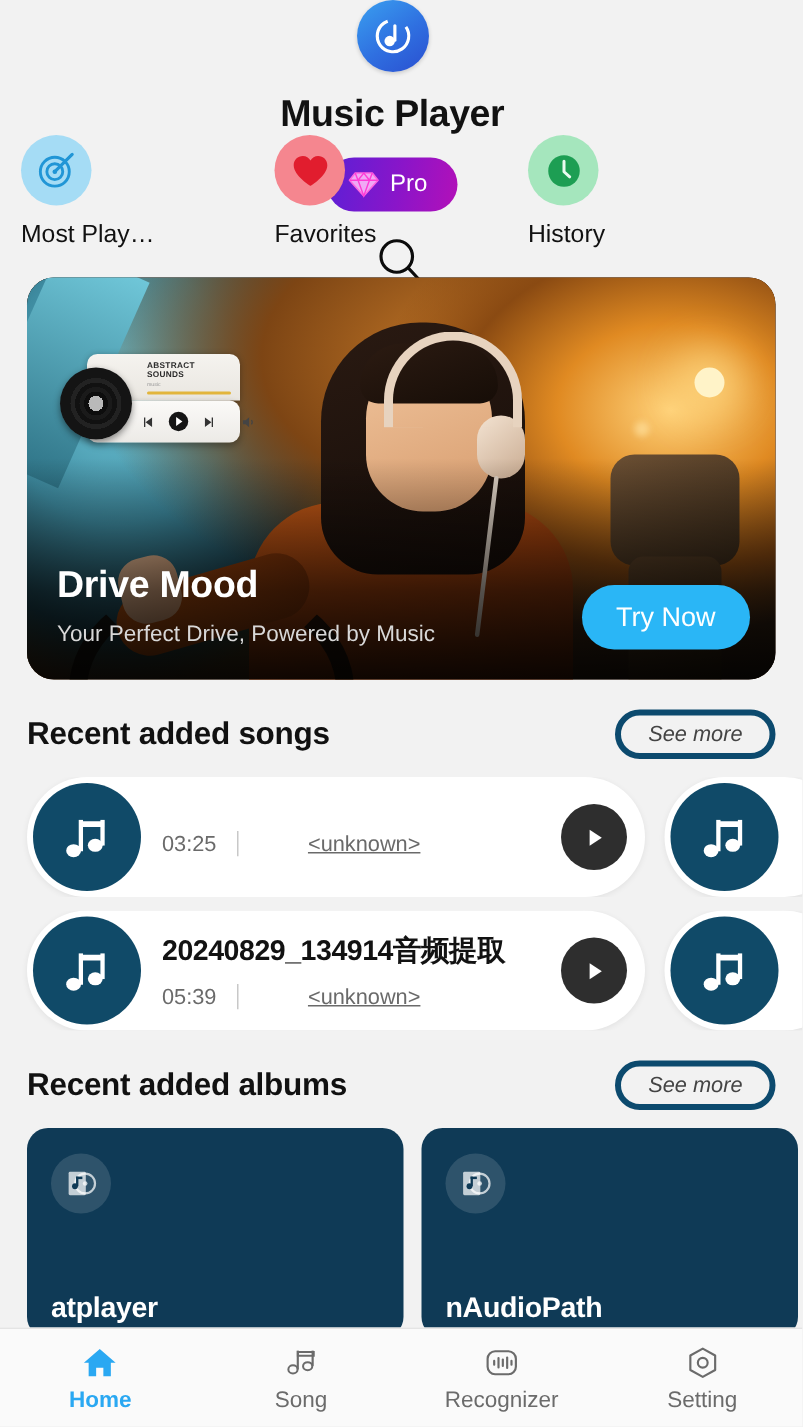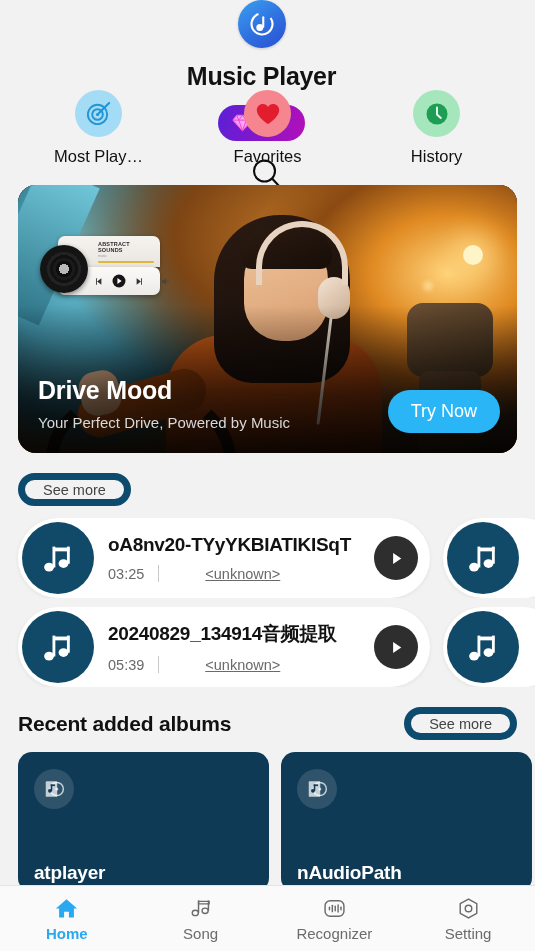--- a/index.html
+++ b/index.html
@@ -62,21 +62,21 @@
     margin-left: 10px;
   }
 
   
   .quick-actions {
     display: flex;
     padding: 0 14px 8px 14px;
   }
   .qa-item {
     flex: 1 1 0;
-    display: flex; flex-direction: column; align-items: center;
+    display: flex; flex-direction: column; align-items: flex-start;
     gap: 10px;
     cursor: pointer;
   }
   .qa-circle {
     width: 47px; height: 47px;
     border-radius: 50%;
     display: flex; align-items: center; justify-content: center;
   }
   .qa-label {
     font-size: 16.5px;
@@ -153,26 +153,27 @@
   
   .section-head {
     display: flex; align-items: center; justify-content: space-between;
     padding: 20px 18px 12px 18px;
   }
   .section-title { font-size: 21px; font-weight: bold; color: #111; letter-spacing: -0.2px; }
   .see-more {
     height: 33px;
     padding: 0 18px;
     border-radius: 17px;
-    border: 7px solid #0c4a6e;
+    border: 4px solid #0c4a6e;
     background: transparent;
     font-size: 14.5px;
     color: #444;
     cursor: pointer;
     font-family: "Liberation Sans", sans-serif;
+    font-style: italic;
   }
 
   
   .song-rail { display: flex; gap: 13px; padding-left: 18px; overflow: hidden; }
   .song-card {
     flex: 0 0 auto;
     width: 412px; height: 80px;
     background: #fff;
     border-radius: 40px;
     display: flex; align-items: center;
@@ -407,37 +408,37 @@
 
   <div class="banner-text">
     <div class="banner-title">Drive Mood</div>
     <div class="banner-sub">Your Perfect Drive, Powered by Music</div>
   </div>
 
   <button class="try-now">Try Now</button>
 </div>
 
 <div class="section-head">
+  <div class="section-title">Recent added songs</div>
   <button class="see-more">See more</button>
 </div>
 
 <div class="song-rail">
 
   <div class="song-card">
     <div class="song-thumb">
       <svg width="38" height="38" viewBox="0 0 40 40">
         <path d="M16 9h16v4H16z" fill="#fff"></path>
         <rect x="14.2" y="8" width="3" height="22" fill="#fff"></rect>
         <rect x="29.4" y="8" width="3" height="18" fill="#fff"></rect>
         <ellipse cx="10.6" cy="29.6" rx="5.2" ry="4.6" fill="#fff"></ellipse>
         <ellipse cx="25.8" cy="25.8" rx="5.2" ry="4.6" fill="#fff"></ellipse>
       </svg>
     </div>
     <div class="song-meta">
-      <div class="song-name">oA8nv20-TYyYKBIATIKISqT</div>
       <div class="song-subline">
         <span class="song-dur">03:25</span>
         <span class="song-divider"></span>
         <span class="song-artist">&lt;unknown&gt;</span>
       </div>
     </div>
     <button class="play-btn">
       <span style="display:flex;">
         <svg width="17" height="17" viewBox="0 0 18 18">
             <path d="M5.4 3.3 14 9l-8.6 5.7z" fill="#fff"></path>

